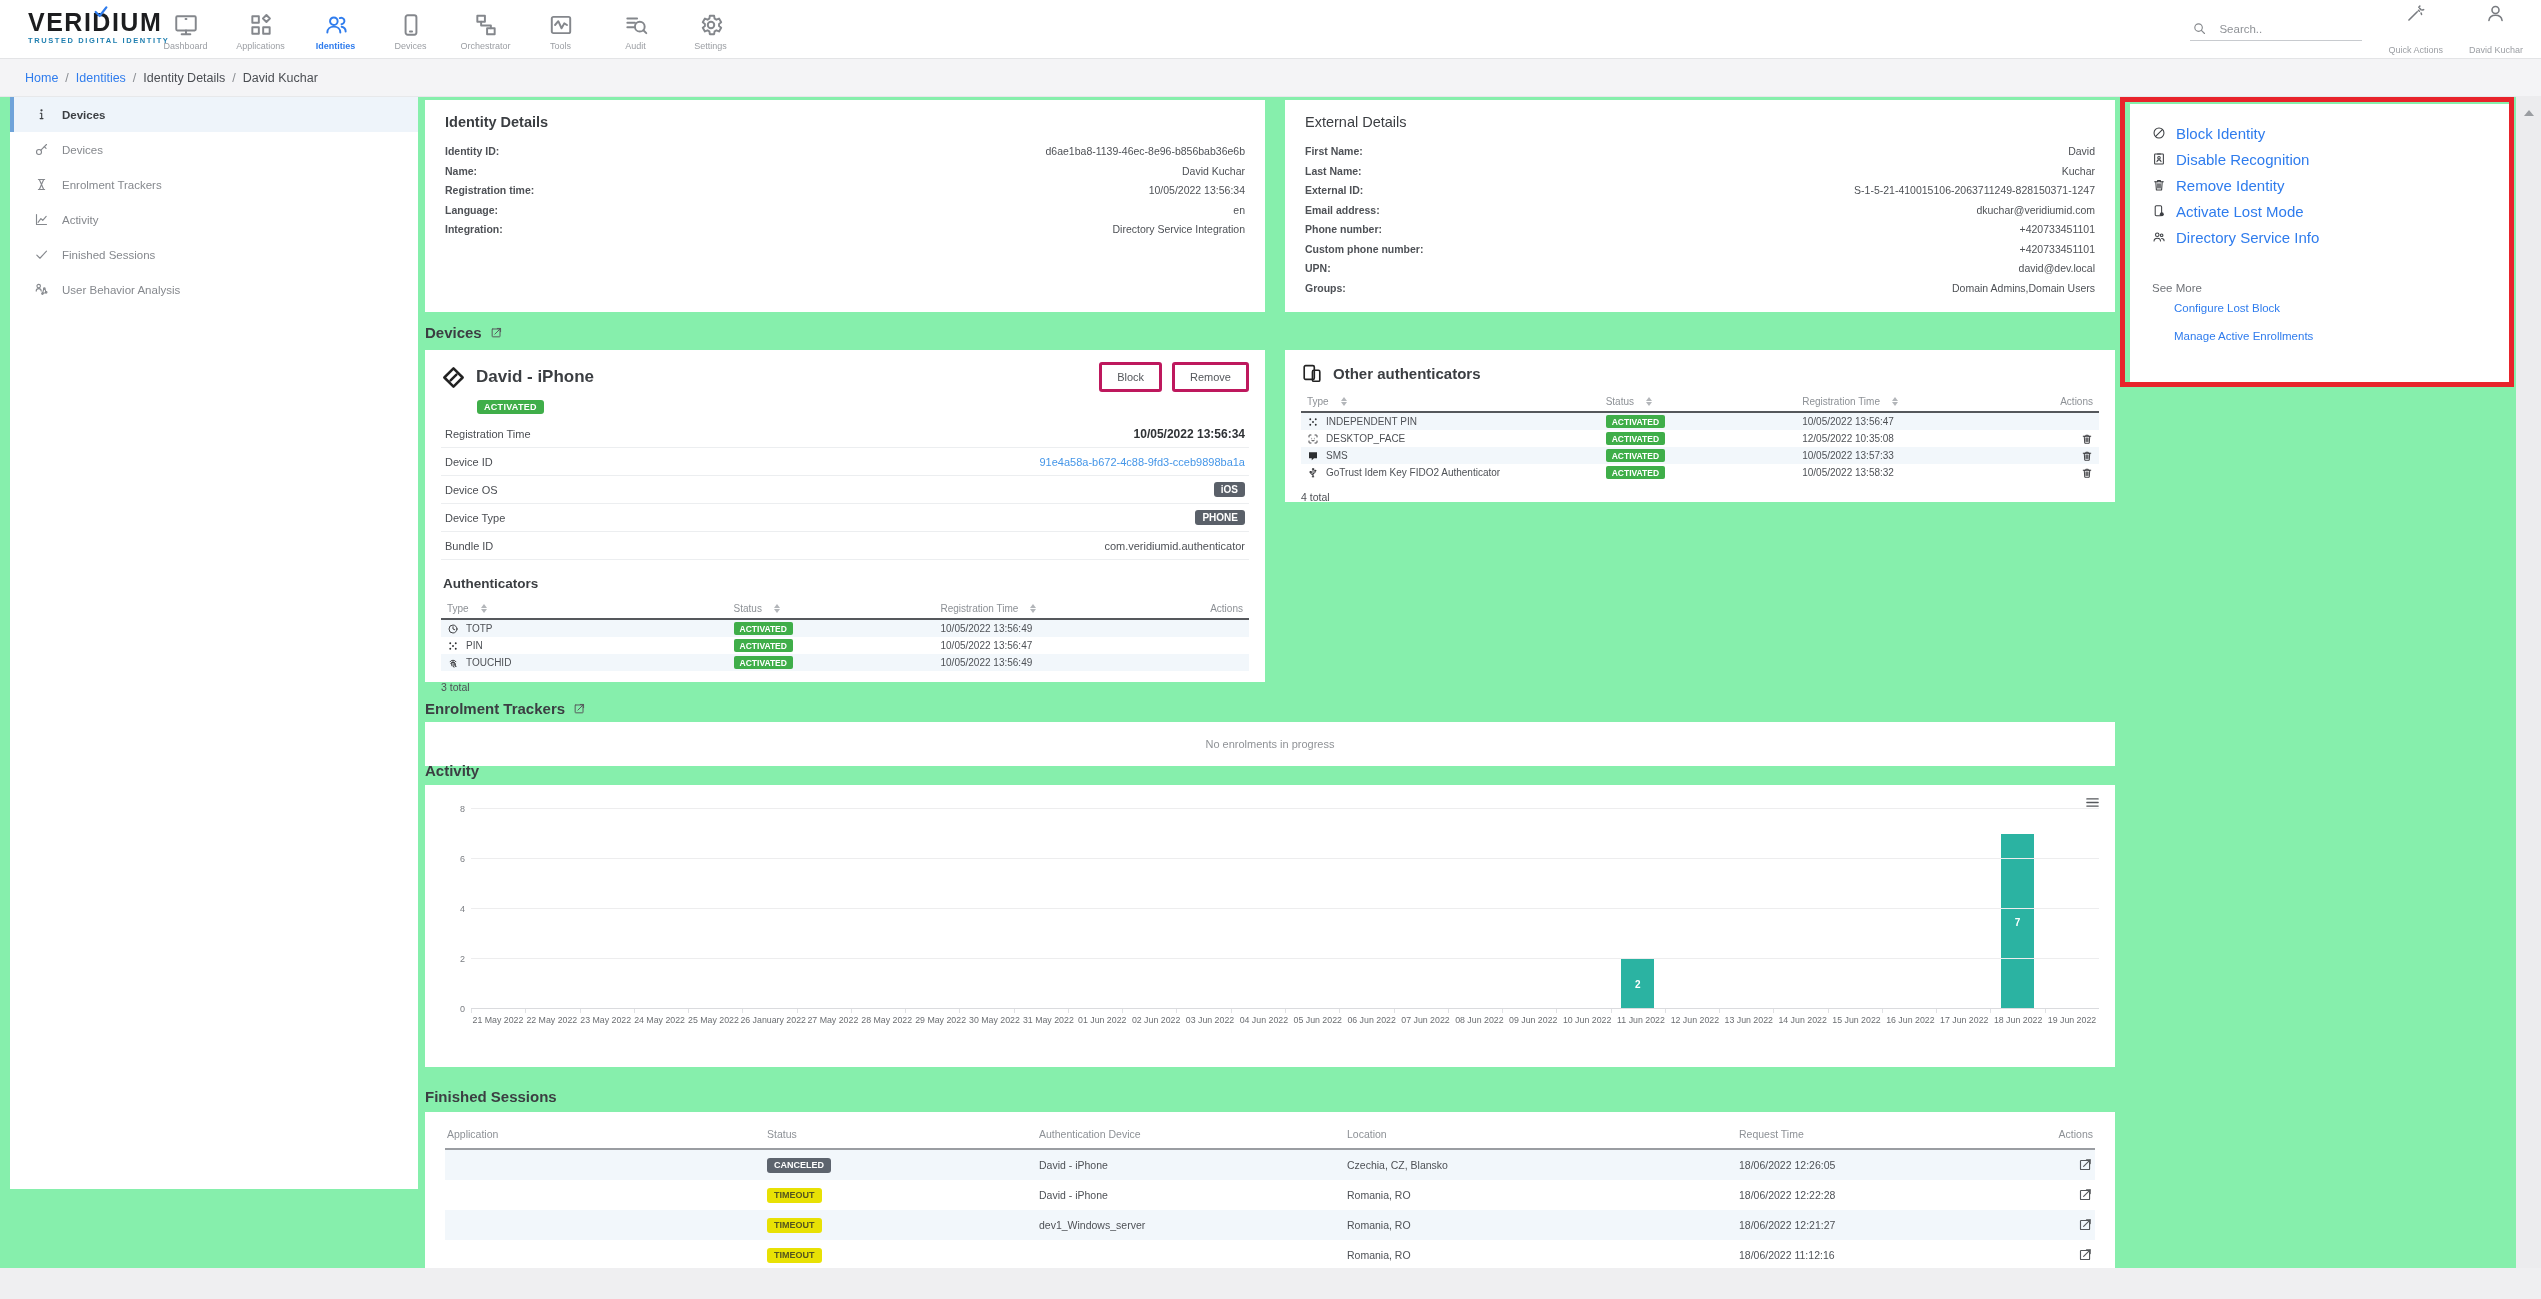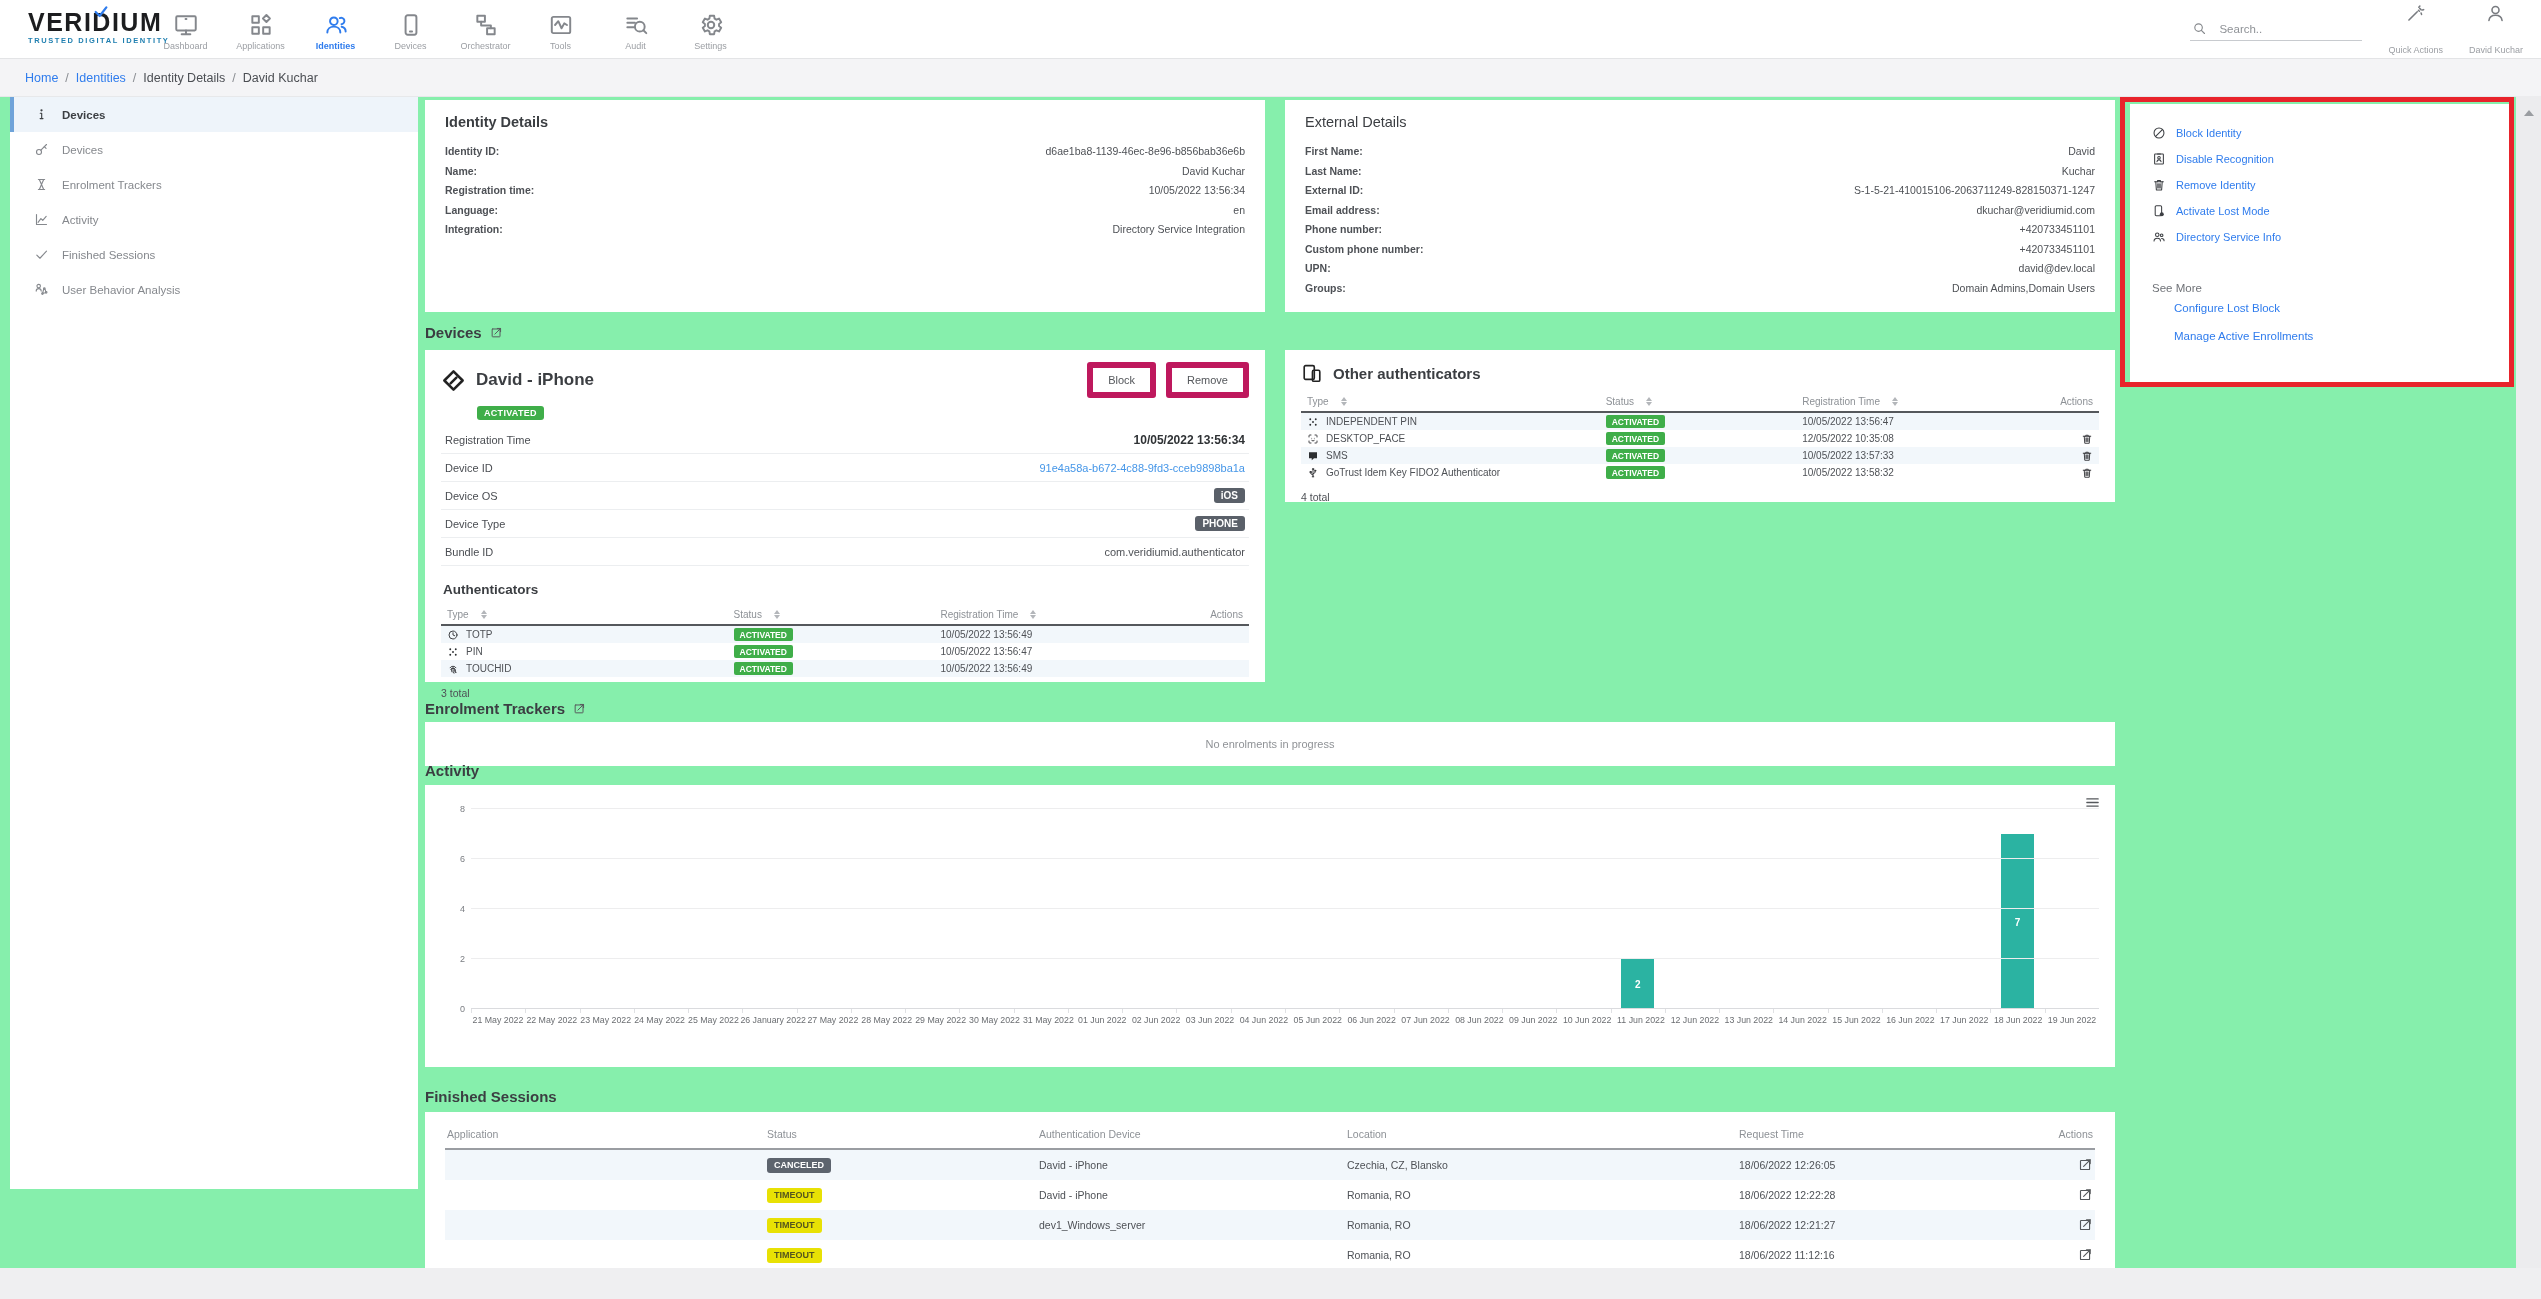--- a/index.html
+++ b/index.html
@@ -48,30 +48,30 @@
   
   .detail-panel{padding:14px 20px;box-sizing:border-box;}
   .detail-panel h2{margin:0 0 12px 0;font-size:14.5px;color:#3b3e42;}
   .detail-row{display:flex;justify-content:space-between;align-items:flex-start;line-height:19.5px;}
   .detail-row .dl{font-size:10.5px;font-weight:bold;color:#4e5156;}
   .detail-row .dv{font-size:10.5px;color:#4e5156;}
   
   #actions-panel{padding:16px 0 0 22px;box-sizing:border-box;}
   .action-link{display:flex;align-items:center;gap:10px;height:26px;cursor:pointer;}
   .action-link .icon{width:14px;height:14px;color:#3c3f43;}
-  .action-link .al-label{font-size:11px;color:#2f7ced;}
+  .action-link .al-label{font-size:15px;color:#2f7ced;}
   .see-more{font-size:11.5px;color:#6f7277;margin:32px 0 8px 0;}
   .see-more-link{font-size:11.5px;color:#2f7ced;margin:0 0 16px 22px;cursor:pointer;}
   
   #devices-card{padding:12px 16px;box-sizing:border-box;}
   .dev-head{display:flex;align-items:center;gap:10px;}
   .dev-head .icon{width:25px;height:25px;color:#222;}
   .dev-head .icon svg{stroke-width:2.4;}
   .dev-name{font-size:17px;font-weight:bold;color:#3b3e42;flex:1;}
-  .btn{font-size:11px;color:#54575b;background:#fff;border:6px solid #be185d;border-radius:3px;padding:6px 15px;cursor:pointer;font-family:inherit;}
+  .btn{font-size:11px;color:#54575b;background:#fff;border:3px solid #be185d;border-radius:3px;padding:6px 15px;cursor:pointer;font-family:inherit;}
   .badge-green{display:inline-block;background:#3fae49;color:#fff;font-size:9px;font-weight:bold;padding:2px 7px;border-radius:3px;letter-spacing:.3px;}
   .dev-status{margin:4px 0 6px 36px;}
   .info-row{display:flex;justify-content:space-between;align-items:center;height:27px;border-bottom:1px solid #eceef0;padding:0 4px;}
   .info-row .il{font-size:11px;color:#4a4d52;}
   .info-row .iv{font-size:11px;color:#4e5156;}
   .info-row .iv.bold{font-size:12px;font-weight:bold;color:#2f3235;}
   .info-row .iv.link{color:#4596e8;cursor:pointer;}
   .badge-dark{background:#5a6069;color:#fff;font-size:10px;font-weight:bold;padding:2px 7px;border-radius:3px;}
   .sub-title{font-size:13.5px;font-weight:bold;color:#3b3e42;margin:16px 0 8px 2px;}
   

